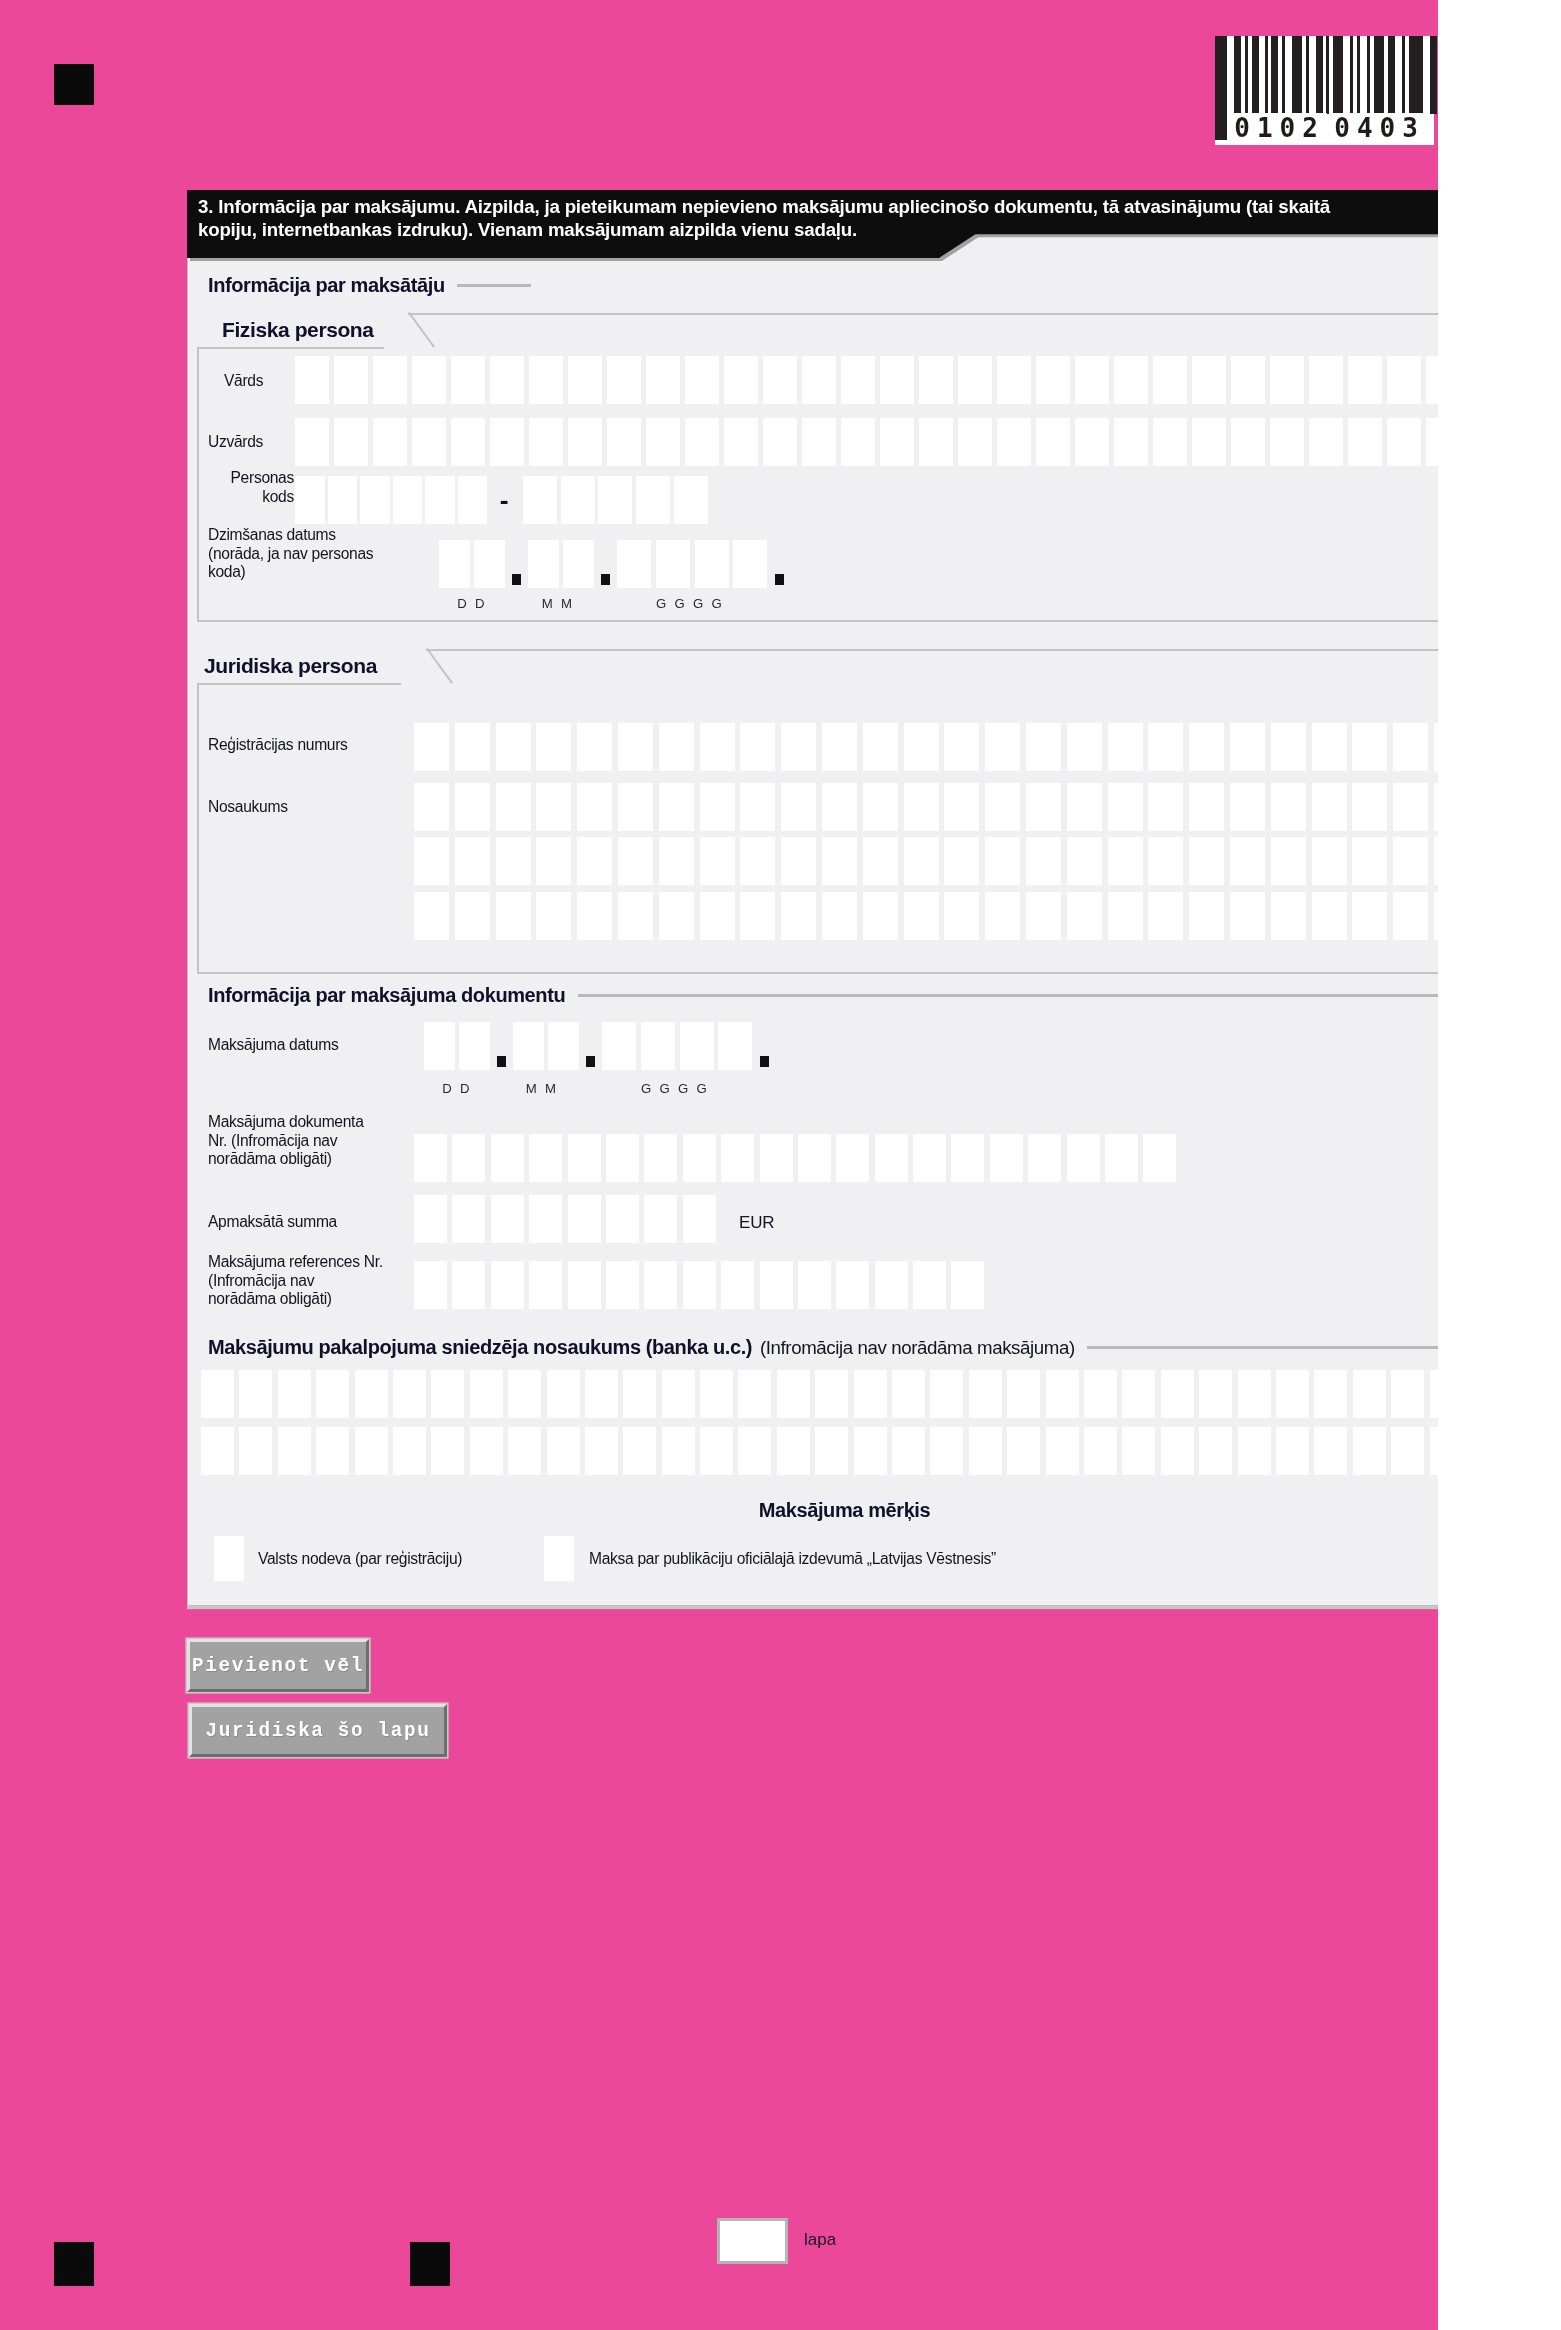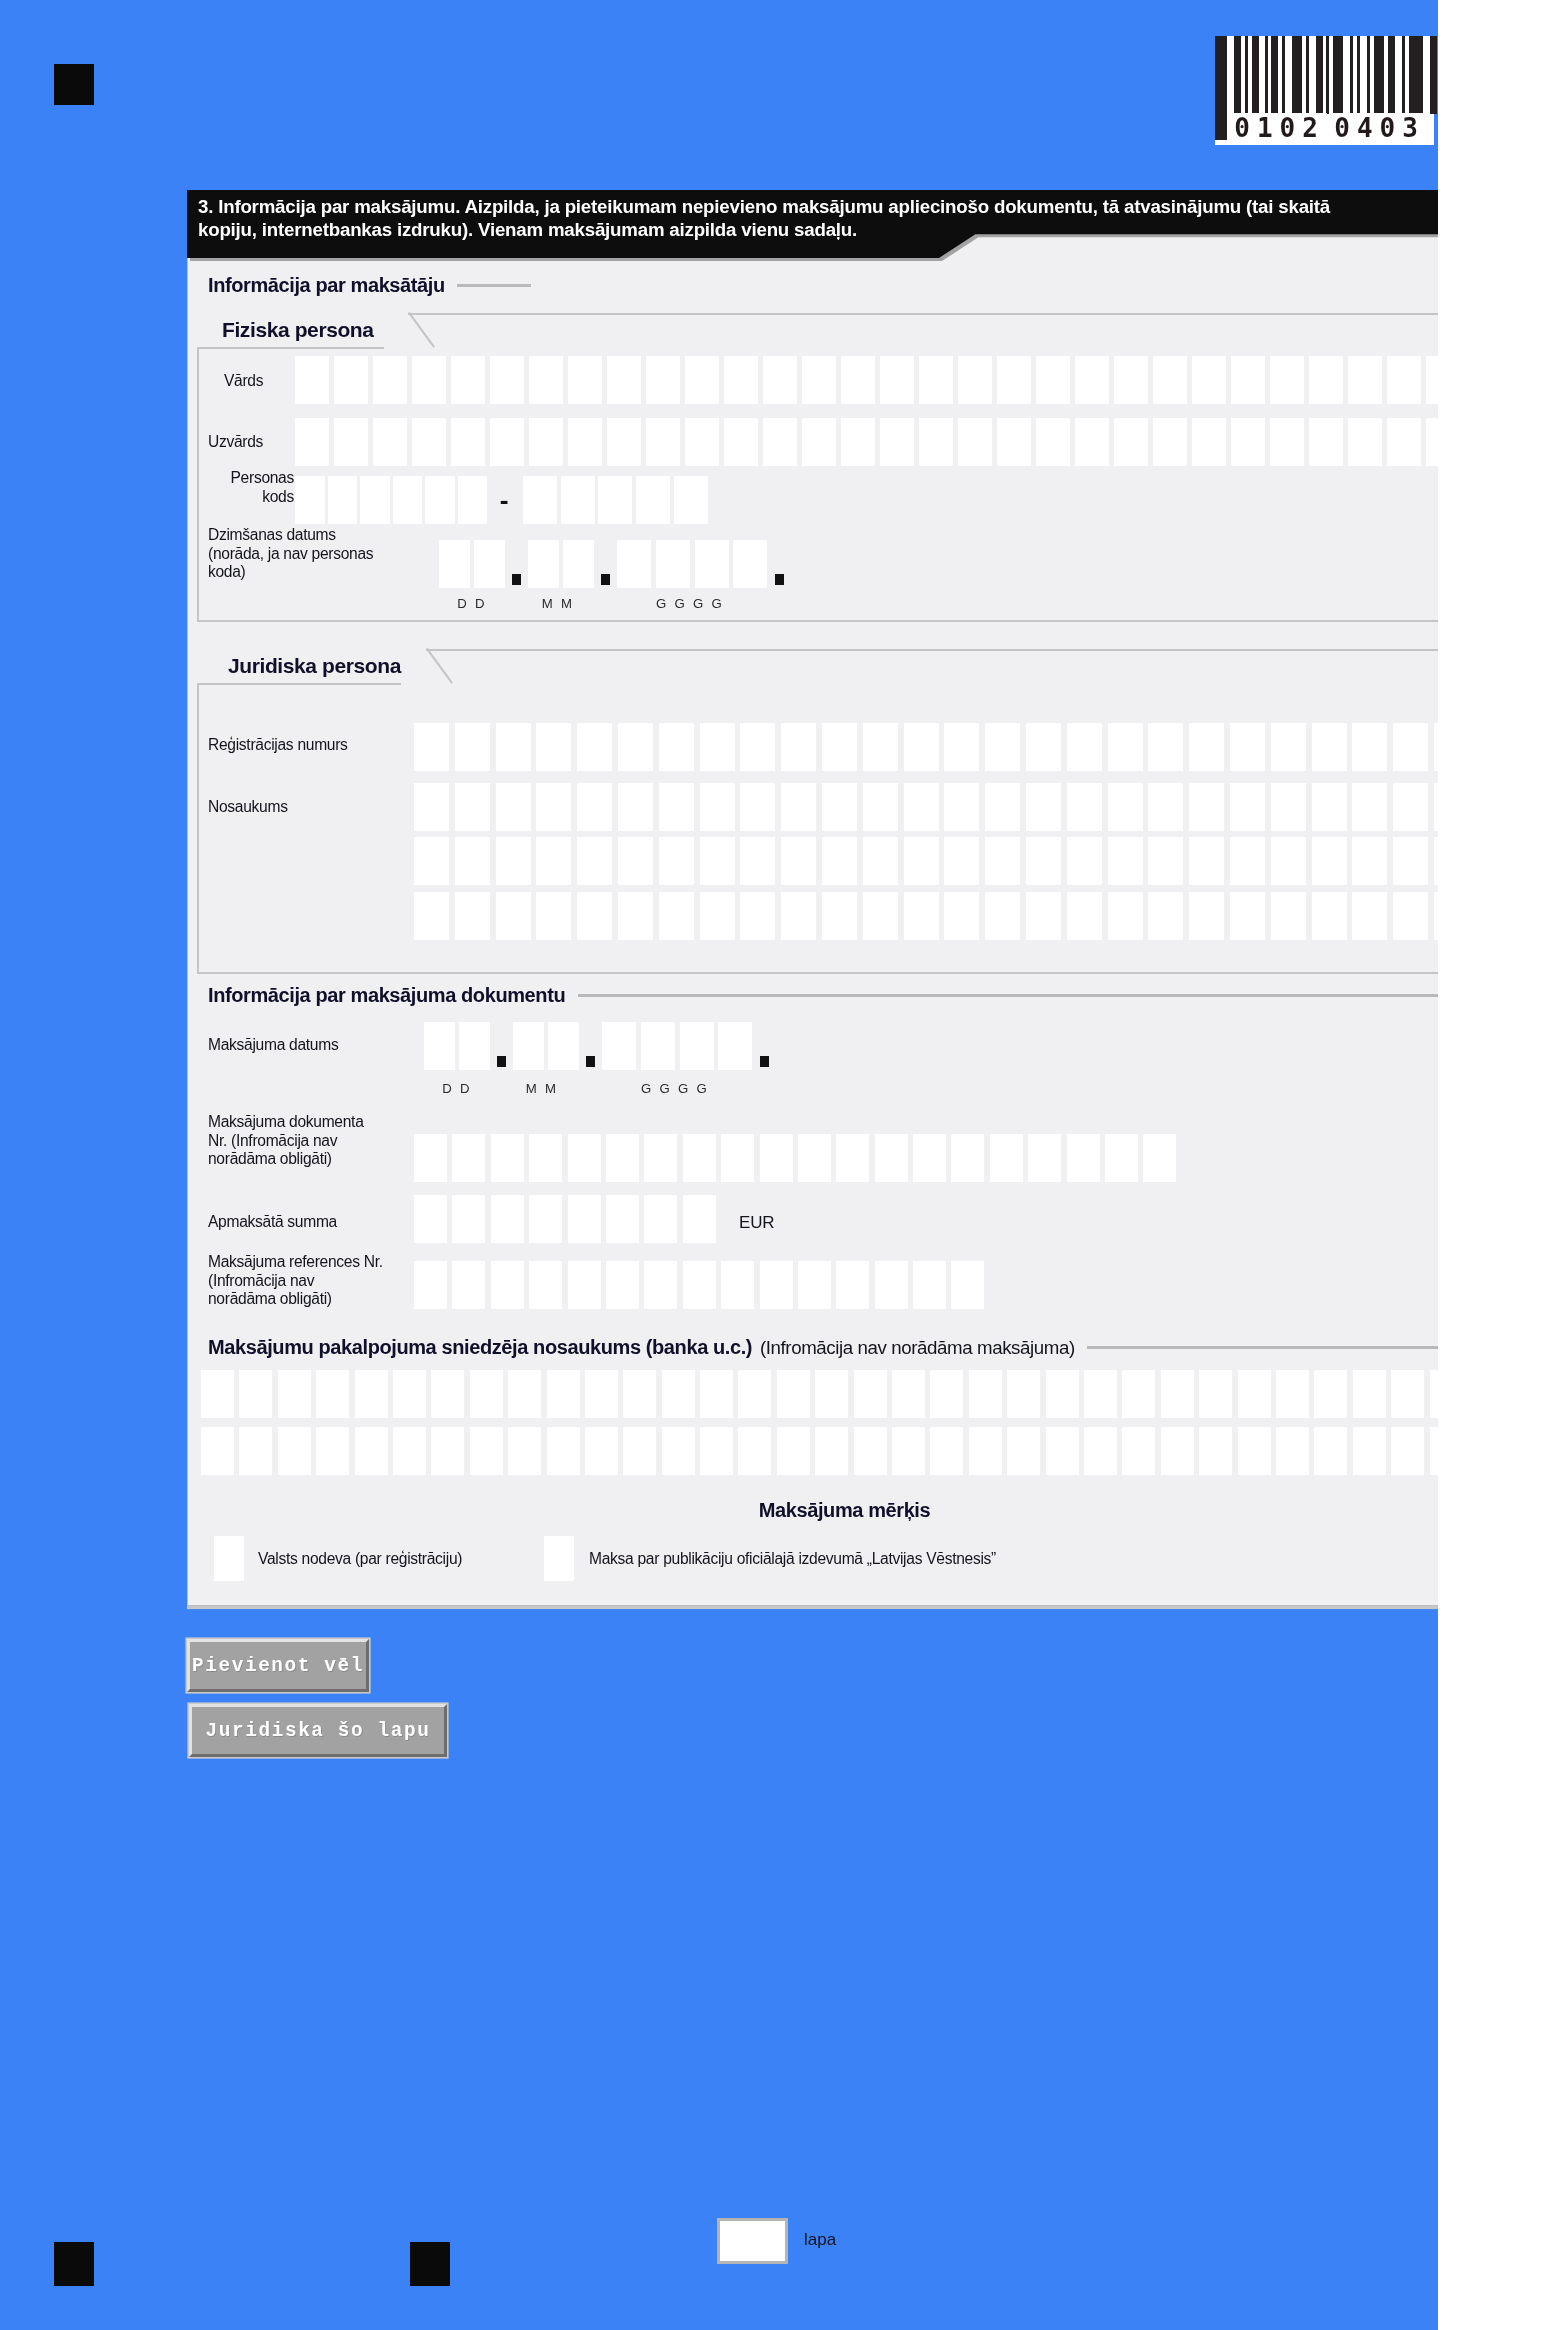--- a/index.html
+++ b/index.html
@@ -1,17 +1,17 @@
 <!DOCTYPE html>
 <html style="font-size:12.4px"><head>
 <meta charset="utf-8">
 <style>
   * { margin:0; padding:0; box-sizing:border-box; }
   body { background:#ffffff; font-family:"Liberation Sans", sans-serif; }
-  .page { position:relative; width:1438px; height:2330px; background:#3b82f6; overflow:hidden; }
+  .page { position:relative; width:1438px; height:2330px; background:#ec4899; overflow:hidden; }
 
   .regmark { position:absolute; background:#0a0a0a; }
 
   
   .barcode { position:absolute; left:1215px; top:36px; width:219px; height:109px; background:#fff; }
   .barcode .bars { position:absolute; left:0; top:0; height:109px; width:100%; }
   .barcode .bar { position:absolute; top:0; background:#231f20; }
   .barcode .digits { position:absolute; bottom:1.6px; left:0; width:100%; height:34px; font-family:"DejaVu Sans Mono", monospace; font-weight:bold; font-size:26px; color:#221a1a; letter-spacing:7px; }
   .barcode .digits span { position:absolute; bottom:0; background:#fff; padding:0 2.3px; }
 
@@ -249,21 +249,21 @@
   <div class="hint" style="left:515px; top:596px; width:86px;">M M</div>
   <div class="hint" style="left:614px; top:596px; width:152px;">G G G G</div>
 
   <div class="subpanel" style="left:197px; top:649px; width:1284px; height:325px;">
     <div class="bl left"></div>
     <div class="bl right"></div>
     <div class="bl bottom"></div>
     <div class="bl topleft" style="width:204px;"></div>
     <div class="bl topright" style="left:229px;"></div>
     <div class="bl diag" style="left:229px;"></div>
-    <div class="tab-label" style="left:31px;text-align:right;">Juridiska persona</div>
+    <div class="tab-label" style="left:7px;text-align:right;">Juridiska persona</div>
   </div>
 
   <div class="flabel" style="left:208px; top:736px;">Reģistrācijas numurs</div>
   <div class="row" style="left:414px; top:723px; --w:35px; --g:5.8px;">
       <span class="cell"></span>
       <span class="cell"></span>
       <span class="cell"></span>
       <span class="cell"></span>
       <span class="cell"></span>
       <span class="cell"></span>

